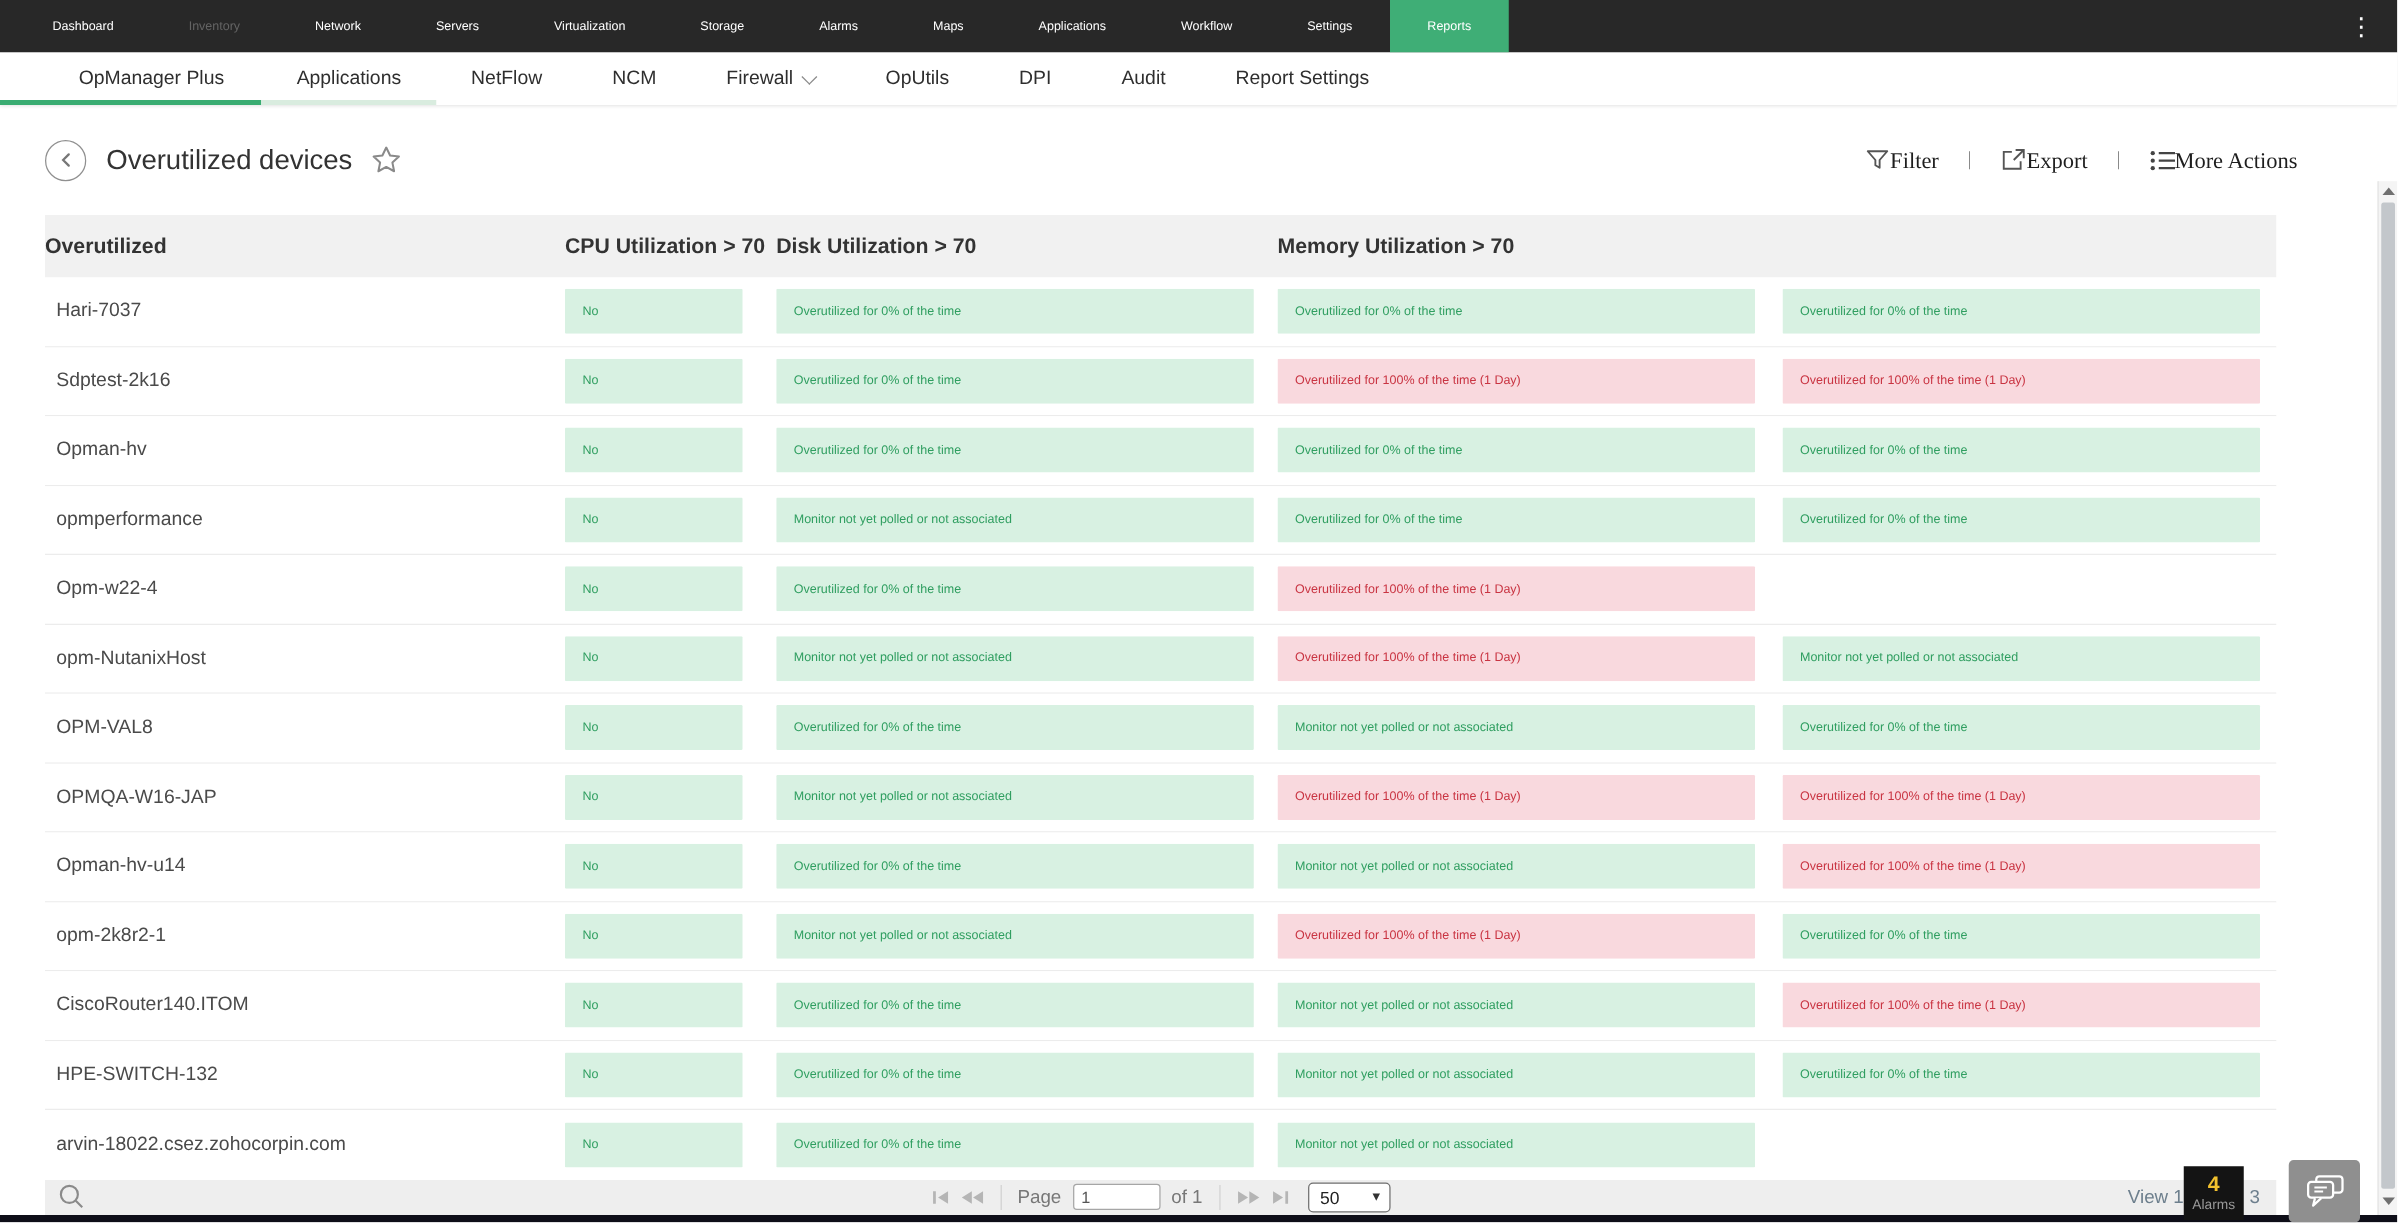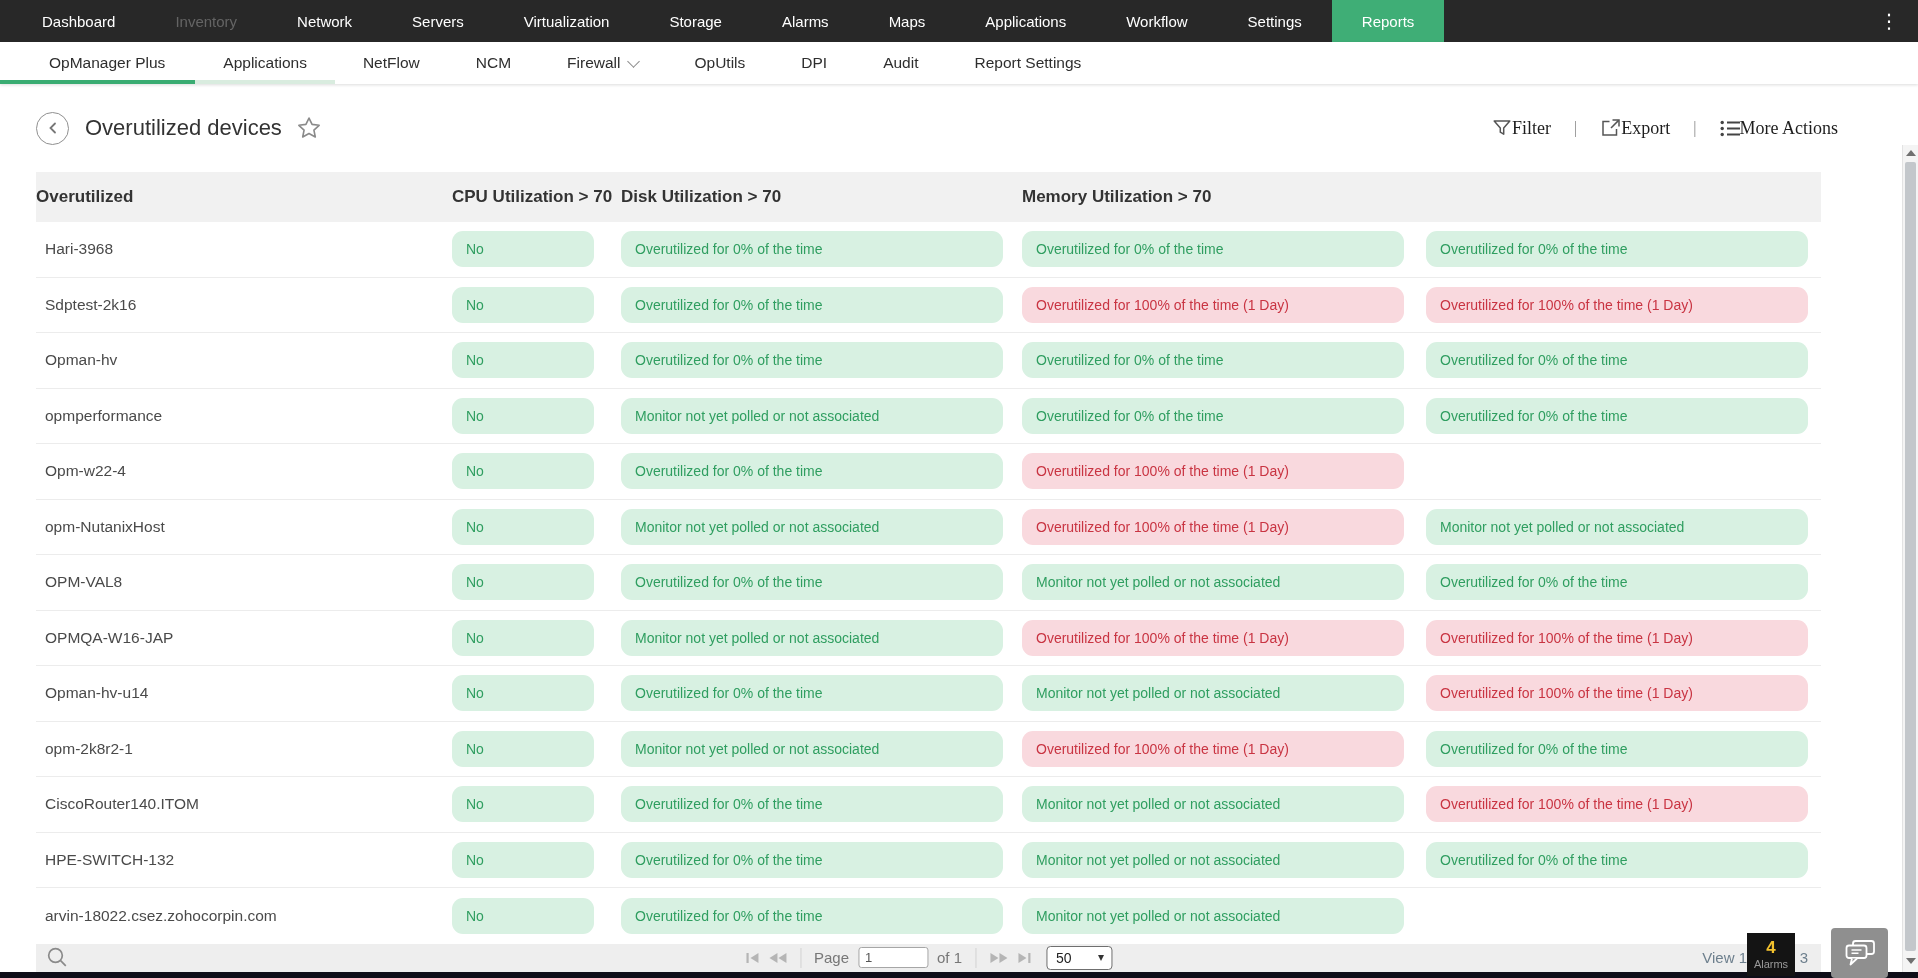--- a/index.html
+++ b/index.html
@@ -1,29 +1,29 @@
 <!DOCTYPE html>
 <html><head>
 <meta charset="utf-8">
 <style>
   html,body{margin:0;padding:0;background:#fff;}
   body{width:1918px;height:978px;font-family:"Liberation Sans",sans-serif;-webkit-font-smoothing:antialiased;}
   .app{position:relative;width:1918px;height:978px;background:#fff;overflow:hidden;}
 
   
   .topnav{height:42px;background:#282828;display:flex;align-items:stretch;padding-left:12px;}
-  .topnav-item{display:flex;align-items:center;padding:0 30px;color:#fff;font-size:15px;cursor:pointer;white-space:nowrap;}
+  .topnav-item{display:flex;align-items:center;padding:0 30px;color:#fff;font-size:10px;cursor:pointer;white-space:nowrap;}
   .topnav-item.dimmed span{color:#646464;}
   .topnav-item.active{background:#3fae76;}
   .kebab{margin-left:auto;display:flex;align-items:center;padding:0 18px;color:#fff;font-size:20px;letter-spacing:1px;cursor:pointer;}
 
   
   .subnav{height:42px;background:#fff;display:flex;align-items:stretch;position:relative;z-index:6;box-shadow:0 1px 3px rgba(0,0,0,.14);}
   .subnav-item{position:relative;display:flex;align-items:center;padding:0 28px;font-size:15.5px;color:#2e2e2e;cursor:pointer;white-space:nowrap;}
-  .subnav-item:first-child{padding-left:49px;padding-right:30px;}
+  .subnav-item:first-child{padding-left:63px;padding-right:30px;}
   .subnav-item.active::after{content:"";position:absolute;left:0;right:0;bottom:0;height:4px;background:#3aac72;}
   .subnav-item.hint::after{content:"";position:absolute;left:0;right:0;bottom:0;height:4px;background:#d9ecdf;}
   .chev{width:8px;height:8px;border-right:1.5px solid #8a8a8a;border-bottom:1.5px solid #8a8a8a;transform:rotate(45deg);display:inline-block;margin-left:9px;margin-bottom:4px;}
 
   
   .title-row{display:flex;align-items:center;height:56px;margin:16px 80px 16px 36px;}
   .back-btn{width:33px;height:33px;border-radius:50%;border:1.5px solid #909090;display:flex;align-items:center;justify-content:center;cursor:pointer;box-sizing:border-box;}
   .page-title{font-size:22px;color:#333;margin:0 14px 0 16px;font-weight:400;}
   .star-btn{cursor:pointer;display:flex;align-items:center;}
   .actions{margin-left:auto;display:flex;align-items:center;font-family:"Liberation Serif",serif;font-size:18px;color:#1e1e1e;}
@@ -33,21 +33,21 @@
 
   
   .table-wrap{margin-left:36px;width:1785px;}
   .thead{display:grid;grid-template-columns:416px 169px 401px 404px 1fr;height:50px;background:#f1f1f1;align-items:center;font-weight:bold;font-size:17px;color:#333;}
   .th{cursor:pointer;}
   .th.first{padding-left:9px;}
   .trow{display:grid;grid-template-columns:416px 169px 401px 404px 1fr;height:55.5px;align-items:center;border-bottom:1px solid #ececec;box-sizing:border-box;background:#fff;}
   .trow:last-child{border-bottom:none;}
   .cell{overflow:hidden;white-space:nowrap;}
   .cell.name{padding-left:9px;font-size:15.5px;color:#4a4a4a;cursor:pointer;}
-  .badge{display:inline-flex;align-items:center;height:36px;border-radius:11px;font-size:14px;padding:0 14px;box-sizing:border-box;white-space:nowrap;}
+  .badge{display:inline-flex;align-items:center;height:36px;border-radius:1px;font-size:10px;padding:0 14px;box-sizing:border-box;white-space:nowrap;}
   .badge.no{width:142px;}
   .badge.st{width:382px;}
   .badge.ok{background:#d8f1e2;color:#2f9e60;}
   .badge.alert{background:#f9d9de;color:#c93442;}
 
   
   .footer{position:relative;height:28px;background:#eeeeee;display:flex;align-items:center;width:1785px;margin-left:36px;}
   .search-ic{margin-left:10px;display:flex;align-items:center;cursor:pointer;}
   .pager{position:absolute;left:50%;transform:translateX(-50%);display:flex;align-items:center;gap:9px;color:#777;font-size:15px;}
   .pbtn{display:flex;align-items:center;cursor:pointer;}
@@ -198,21 +198,21 @@
 
   <div class="table-wrap">
     <div class="thead" id="thead">
         <div class="th">Overutilized</div>
         <div class="th">CPU Utilization &gt; 70</div>
         <div class="th">Disk Utilization &gt; 70</div>
         <div class="th">Memory Utilization &gt; 70</div>
       </div>
     <div id="tbody">
         <div class="trow">
-          <div class="cell name"><span>Hari-3968</span></div>
+          <div class="cell name"><span>Hari-7037</span></div>
           <div class="cell"><span class="badge no ok">No</span></div>
           <div class="cell"><span class="badge st ok">Overutilized for 0% of the time</span></div>
           <div class="cell"><span class="badge st ok">Overutilized for 0% of the time</span></div>
           <div class="cell"><span class="badge st ok">Overutilized for 0% of the time</span></div>
         </div>
         <div class="trow">
           <div class="cell name"><span>Sdptest-2k16</span></div>
           <div class="cell"><span class="badge no ok">No</span></div>
           <div class="cell"><span class="badge st ok">Overutilized for 0% of the time</span></div>
           <div class="cell"><span class="badge st alert">Overutilized for 100% of the time (1 Day)</span></div>

